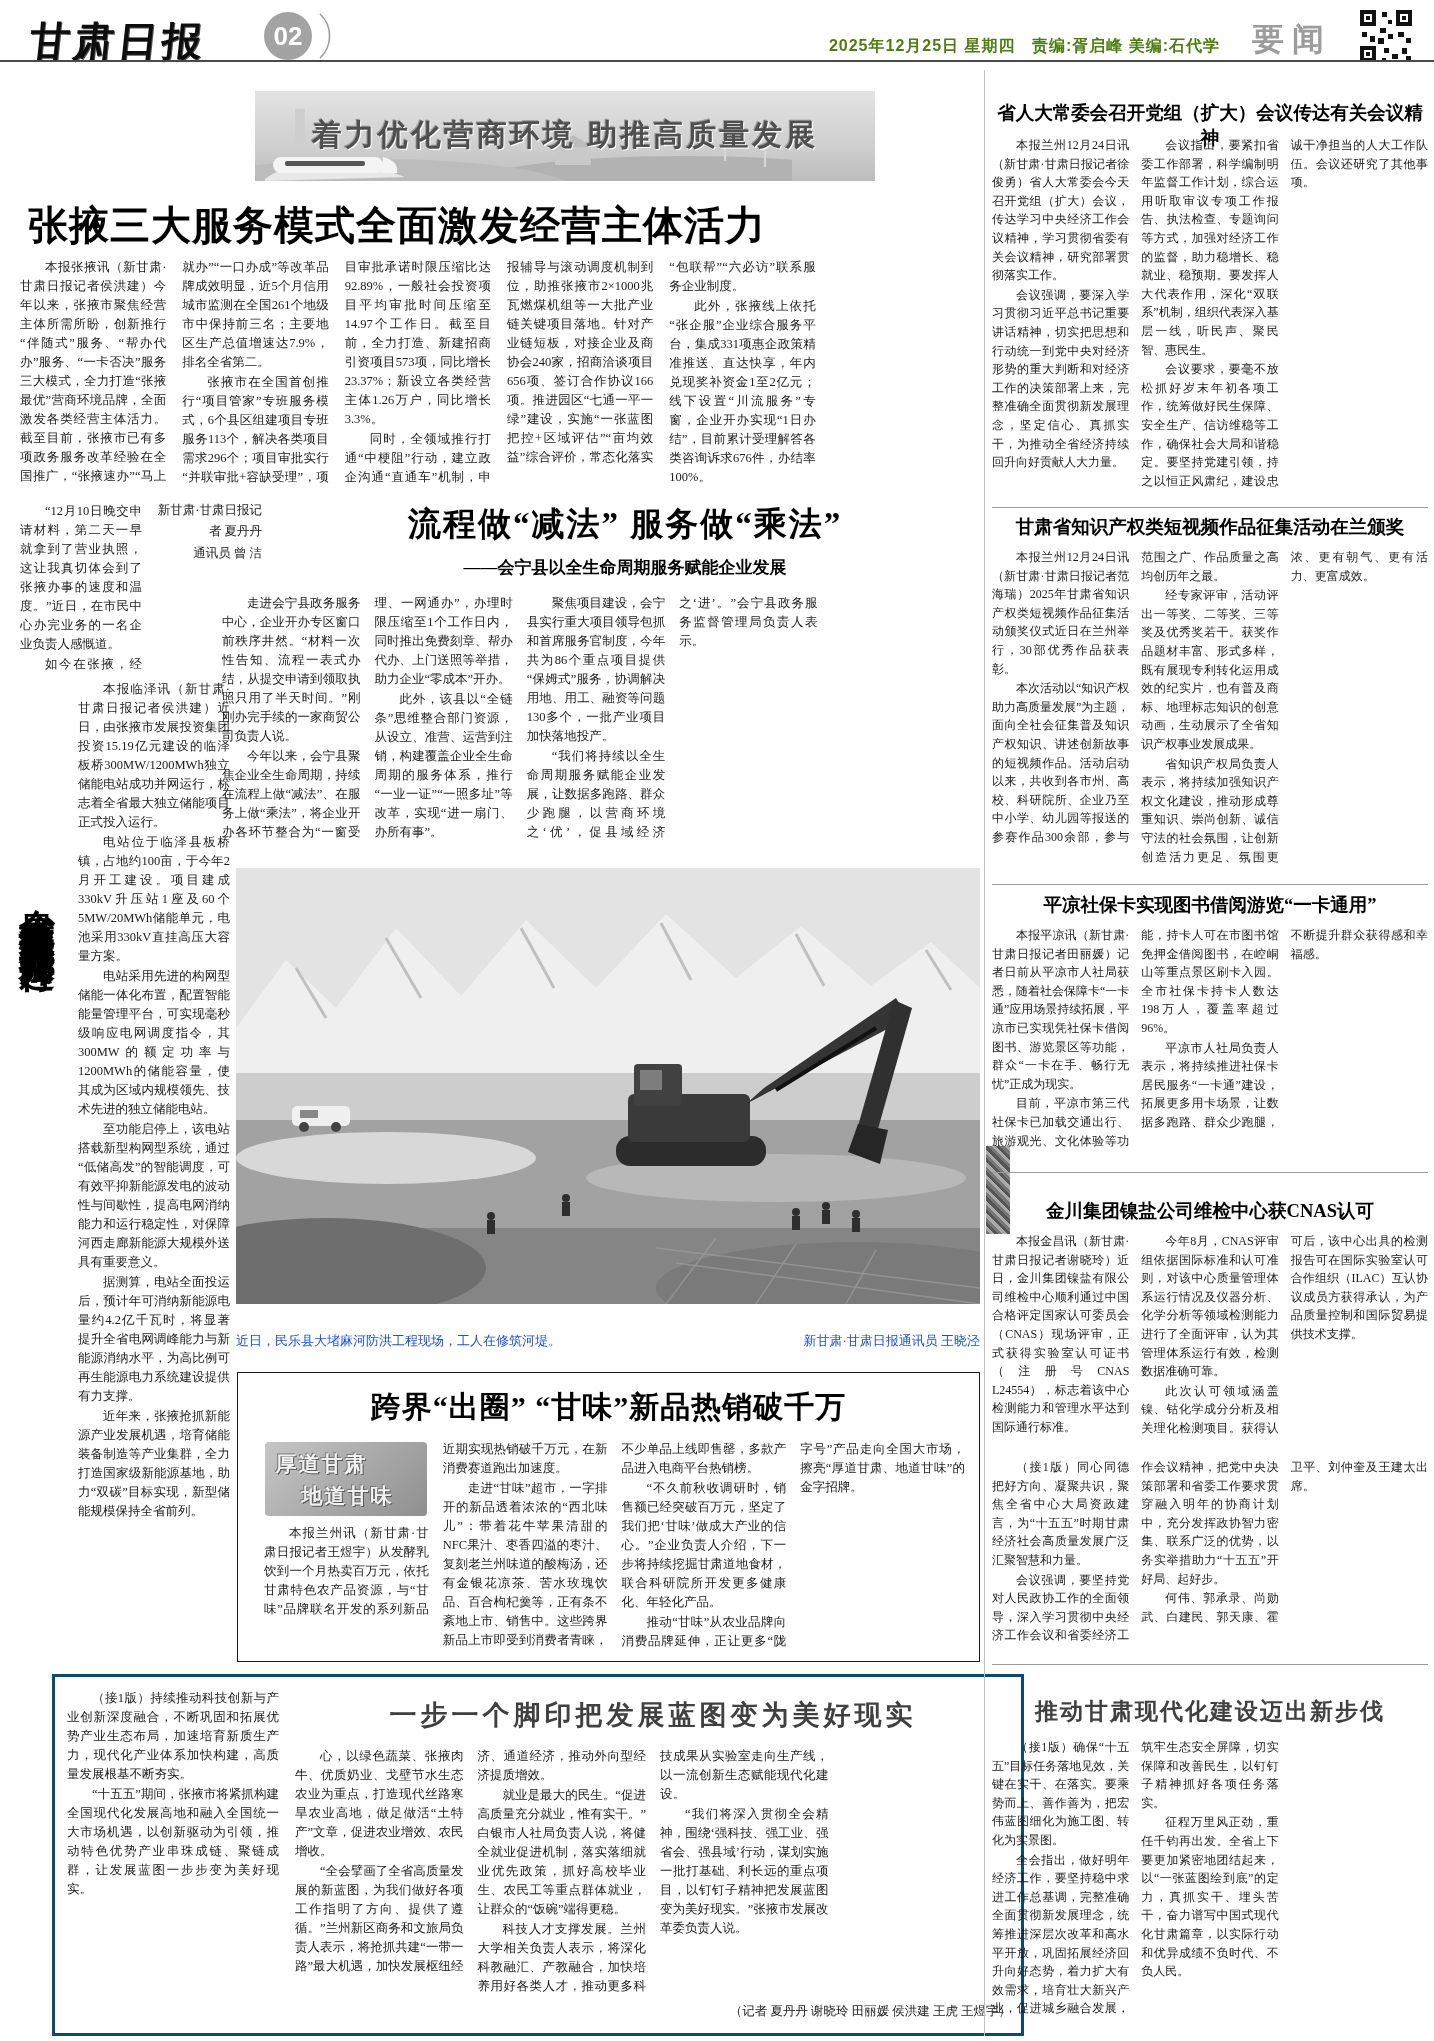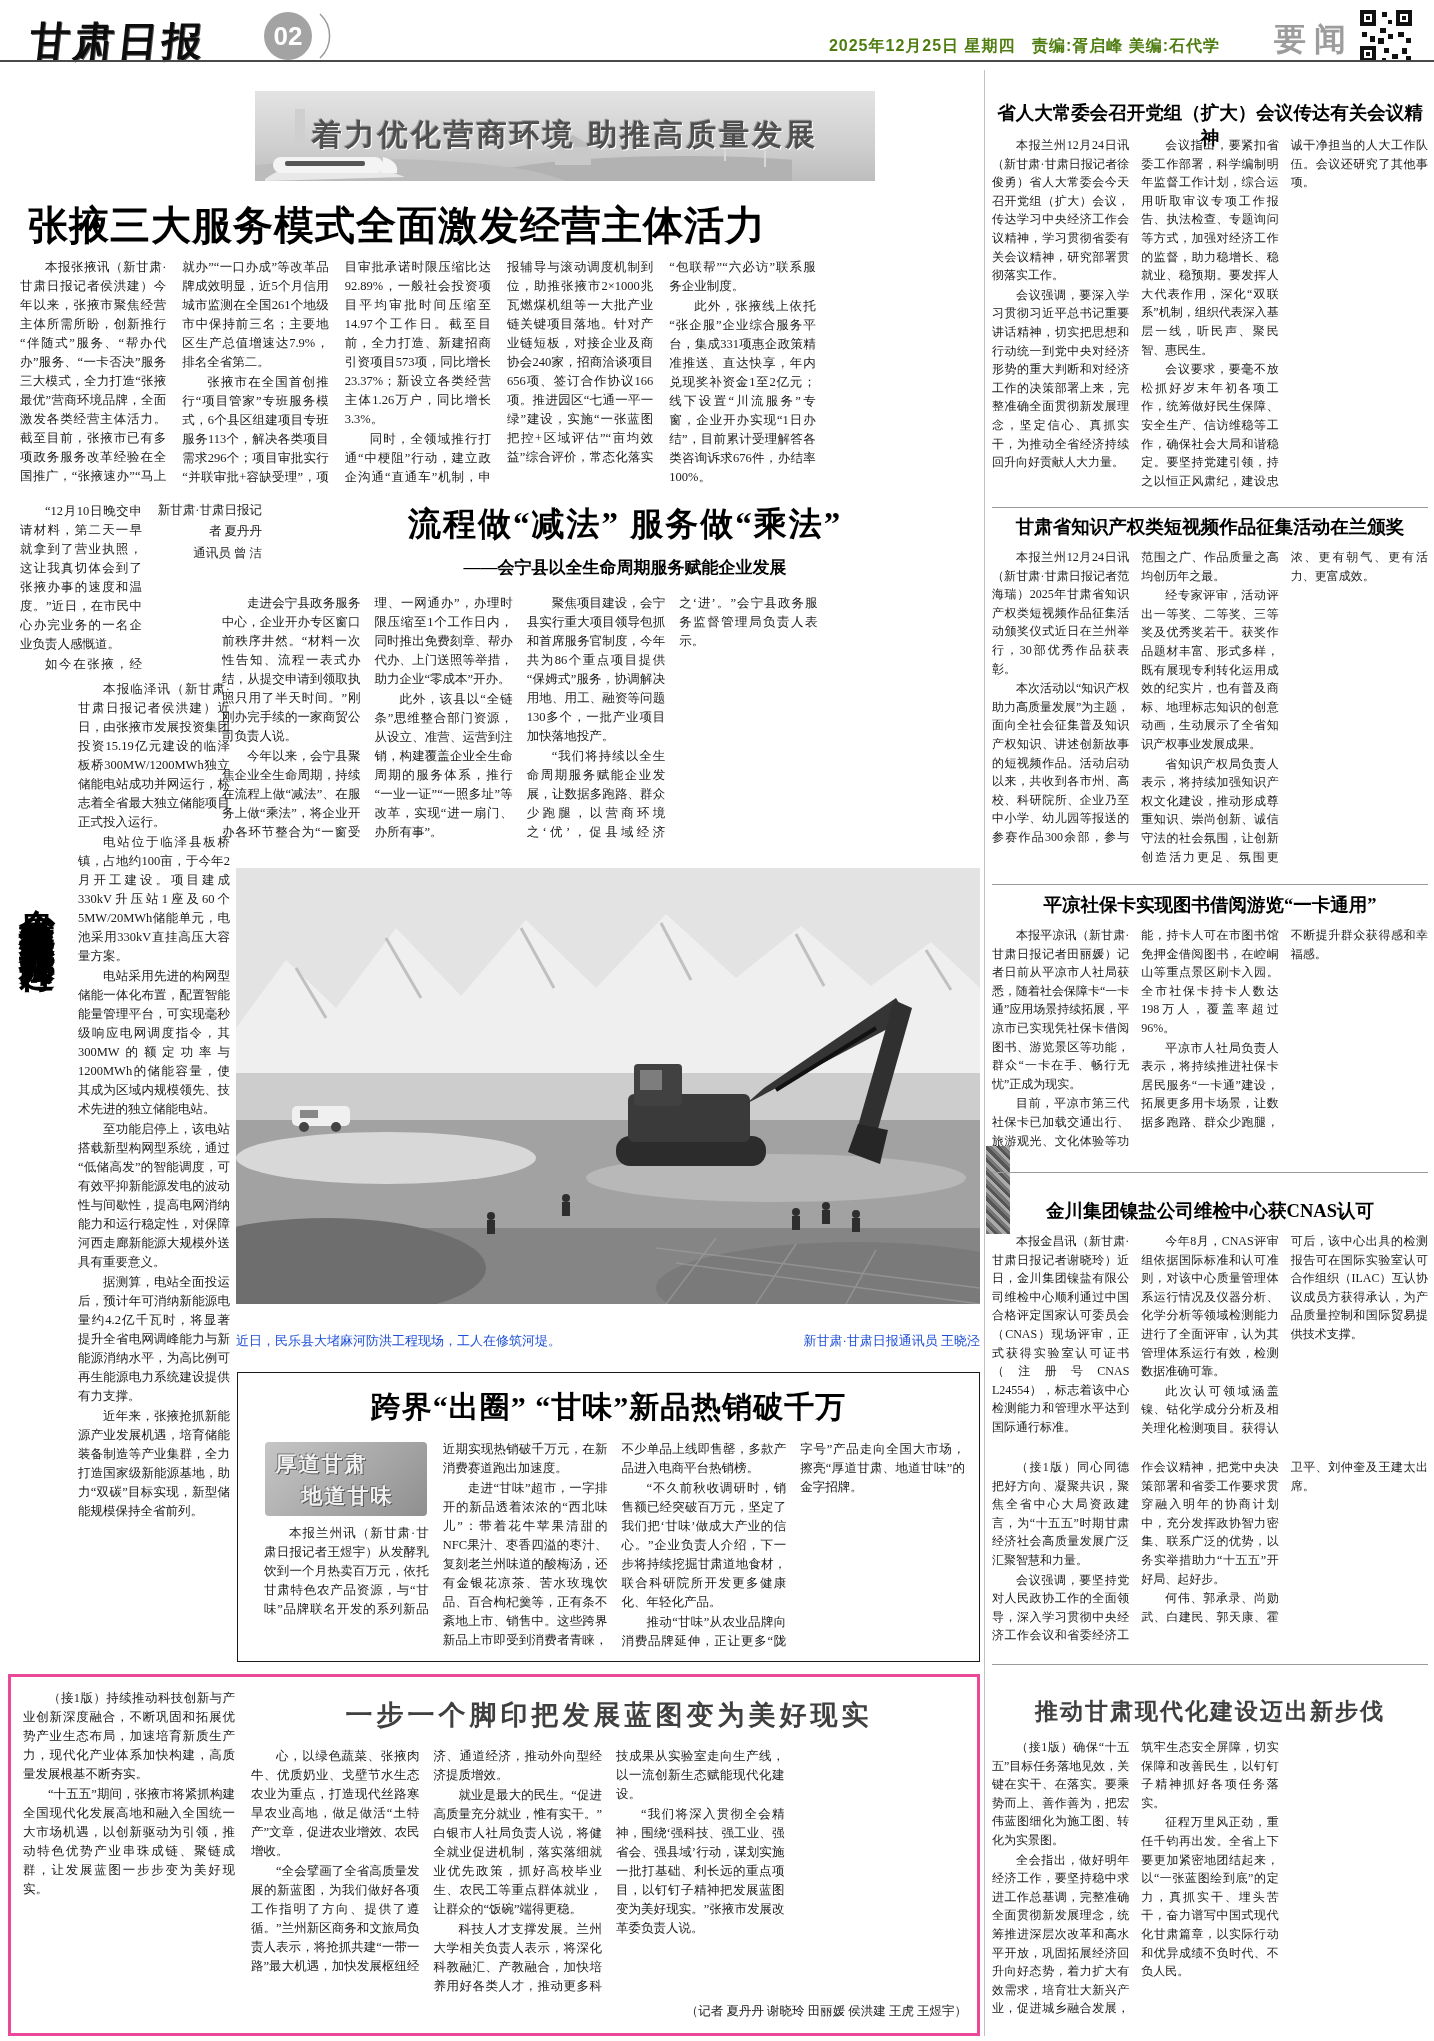--- a/index.html
+++ b/index.html
@@ -30,21 +30,21 @@
   .cols5{column-count:5;column-gap:14px;column-fill:auto;}
   .cols4{column-count:4;column-gap:14px;column-fill:auto;}
   .cols3{column-count:3;column-gap:12px;column-fill:auto;}
   .vertical-hl{writing-mode:vertical-rl;font-size:36px;font-weight:bold;letter-spacing:3px;
                font-family:"Liberation Serif",serif;color:#000;}
   .byline{font-size:12.5px;text-align:right;line-height:1.7;}
   .rule-h{background:#9a9a9a;height:1px;}
   .rule-v{background:#c2c2c2;width:1px;}
   .caption-row{display:flex;justify-content:space-between;font-size:13px;color:#1d4ed8;}
   .boxed{border:1.5px solid #1a1a1a;}
-  .red-box{border:3px solid #ec4899;}
+  .red-box{border:3px solid #0c4a6e;margin-left:44px;}
   .ganwei-logo{width:162px;height:74px;border-radius:4px;margin:2px auto 8px auto;
      background:linear-gradient(135deg,#c6c6c6 0%,#a8a8a8 55%,#8f8f8f 100%);
      padding:6px 0 0 10px;box-sizing:border-box;}
   .ganwei-logo .l1,.ganwei-logo .l2{font-family:"Liberation Sans",sans-serif;font-weight:bold;
      font-size:21px;color:#f2f2f2;letter-spacing:2px;
      text-shadow:1px 1px 0 #555,-1px -1px 0 #777;}
   .ganwei-logo .l2{margin-left:26px;}
   .blueprint-byline{font-size:12.5px;text-align:right;}
   .photo-thumb{background:repeating-linear-gradient(45deg,#777 0 3px,#aaa 3px 6px,#555 6px 9px);}
 </style>
@@ -59,21 +59,21 @@
     <circle cx="26" cy="26" r="24" fill="#a3a3a3"></circle>
     <text x="26" y="35" text-anchor="middle" font-size="26" font-weight="bold" fill="#ffffff" font-family="Liberation Sans, sans-serif">02</text>
     <path d="M58 4 A 30 30 0 0 1 58 48" stroke="#9a9a9a" stroke-width="1.5" fill="none"></path>
   </svg>
 
   <div class="abs dateline sans" style="left:700px;top:36px;width:520px;text-align:right;">
     <span>2025年12月25日  星期四</span>&nbsp;&nbsp;
     <span>责编:胥启峰  美编:石代学</span>
   </div>
 
-  <div class="abs section-label sans" style="left:1252px;top:18px;margin-left:22px;">要闻</div>
+  <div class="abs section-label sans" style="left:1252px;top:18px;">要闻</div>
 
   <svg class="abs" style="left:1358px;top:8px;" width="56" height="56">
     <rect width="56" height="56" fill="#fff"></rect>
     <g fill="#111">
       <rect x="2" y="2" width="16" height="16"></rect>
         <rect x="38" y="2" width="16" height="16"></rect>
         <rect x="2" y="38" width="16" height="16"></rect>
       <rect x="24" y="4" width="5" height="5"></rect>
         <rect x="30" y="12" width="4" height="4"></rect>
         <rect x="22" y="20" width="6" height="5"></rect>

